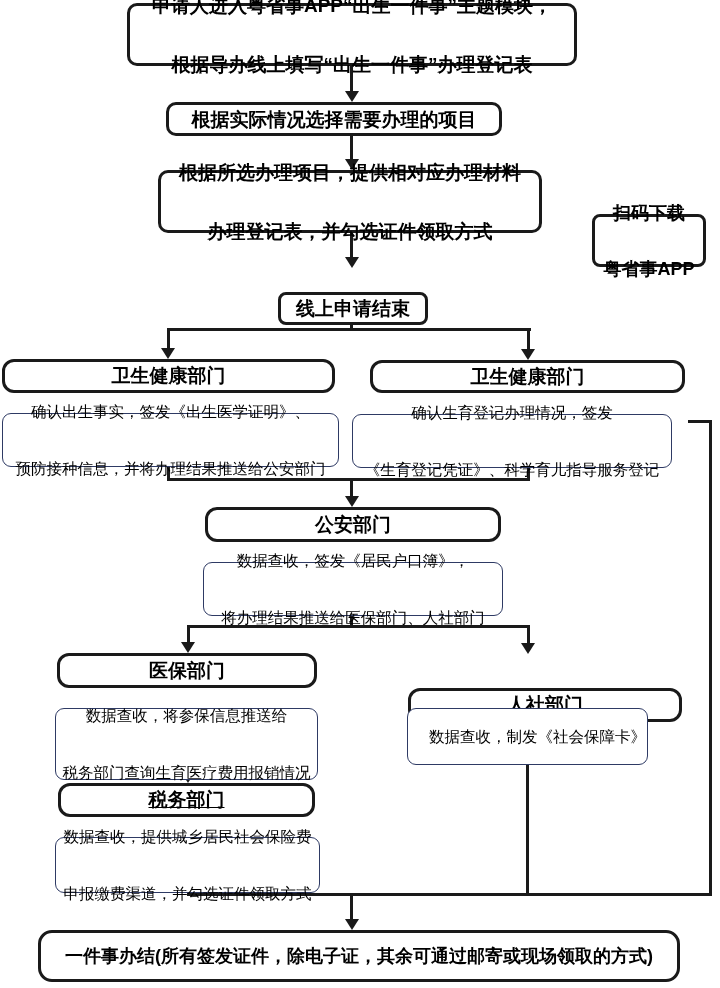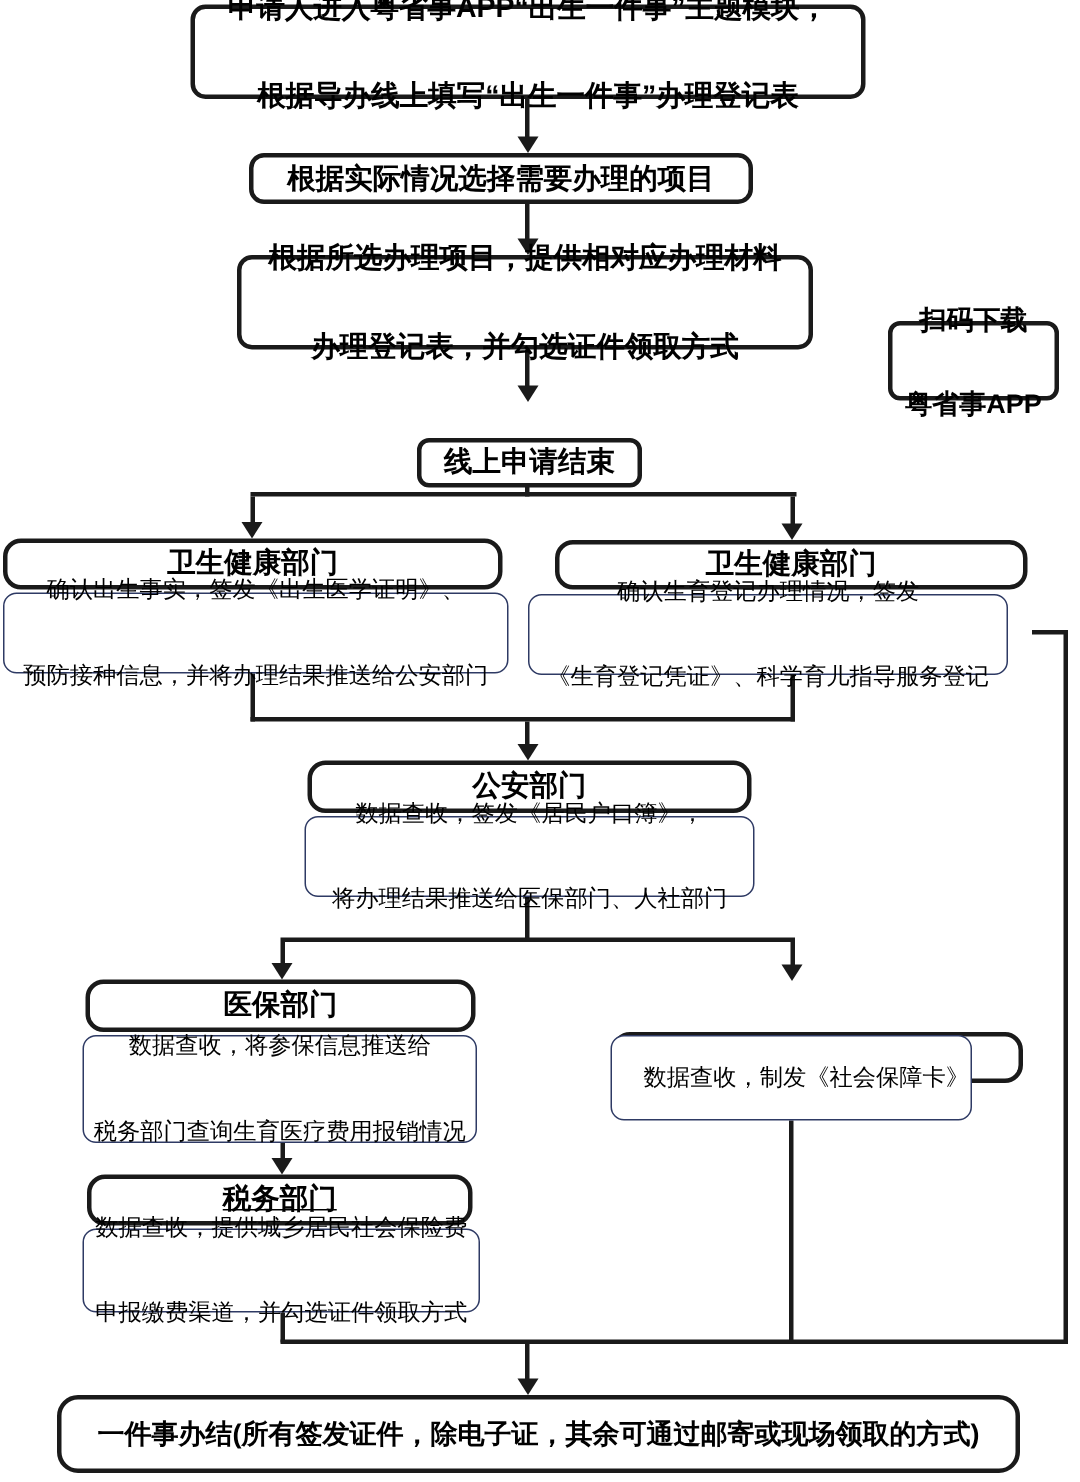--- a/index.html
+++ b/index.html
@@ -3,21 +3,21 @@
 <meta charset="utf-8">
 <style>
   * { margin:0; padding:0; box-sizing:border-box; }
   html,body { background:#ffffff; }
   body { font-family:"Liberation Sans", sans-serif; color:#000; }
   .canvas { position:relative; width:720px; height:988px; background:#fff; overflow:hidden; }
 
   .box { position:absolute; background:#fff; display:flex; flex-direction:column;
          align-items:center; justify-content:center; text-align:center; z-index:2;gap:32px; }
   .thick { border:3px solid #1a1a1a; border-radius:10px; font-weight:bold; }
-  .thin  { border:1.6px solid #2e3a64; border-radius:9px; font-weight:normal; }
+  .thin  { border:1.6px solid #2e3a64; border-radius:9px; font-weight:normal;margin-top:18px; }
 
   .fs-main { font-size:19px; line-height:27px; }
   .fs-head { font-size:19px; line-height:22px; }
   .fs-desc { font-size:15.5px; line-height:25px; }
   .fs-qr   { font-size:18px;  line-height:24px; }
   .fs-final{ font-size:18px;  line-height:22px; }
 
   .vline, .hline { position:absolute; background:#1a1a1a; z-index:1; }
   .vline { width:3px; }
   .hline { height:3px; }

